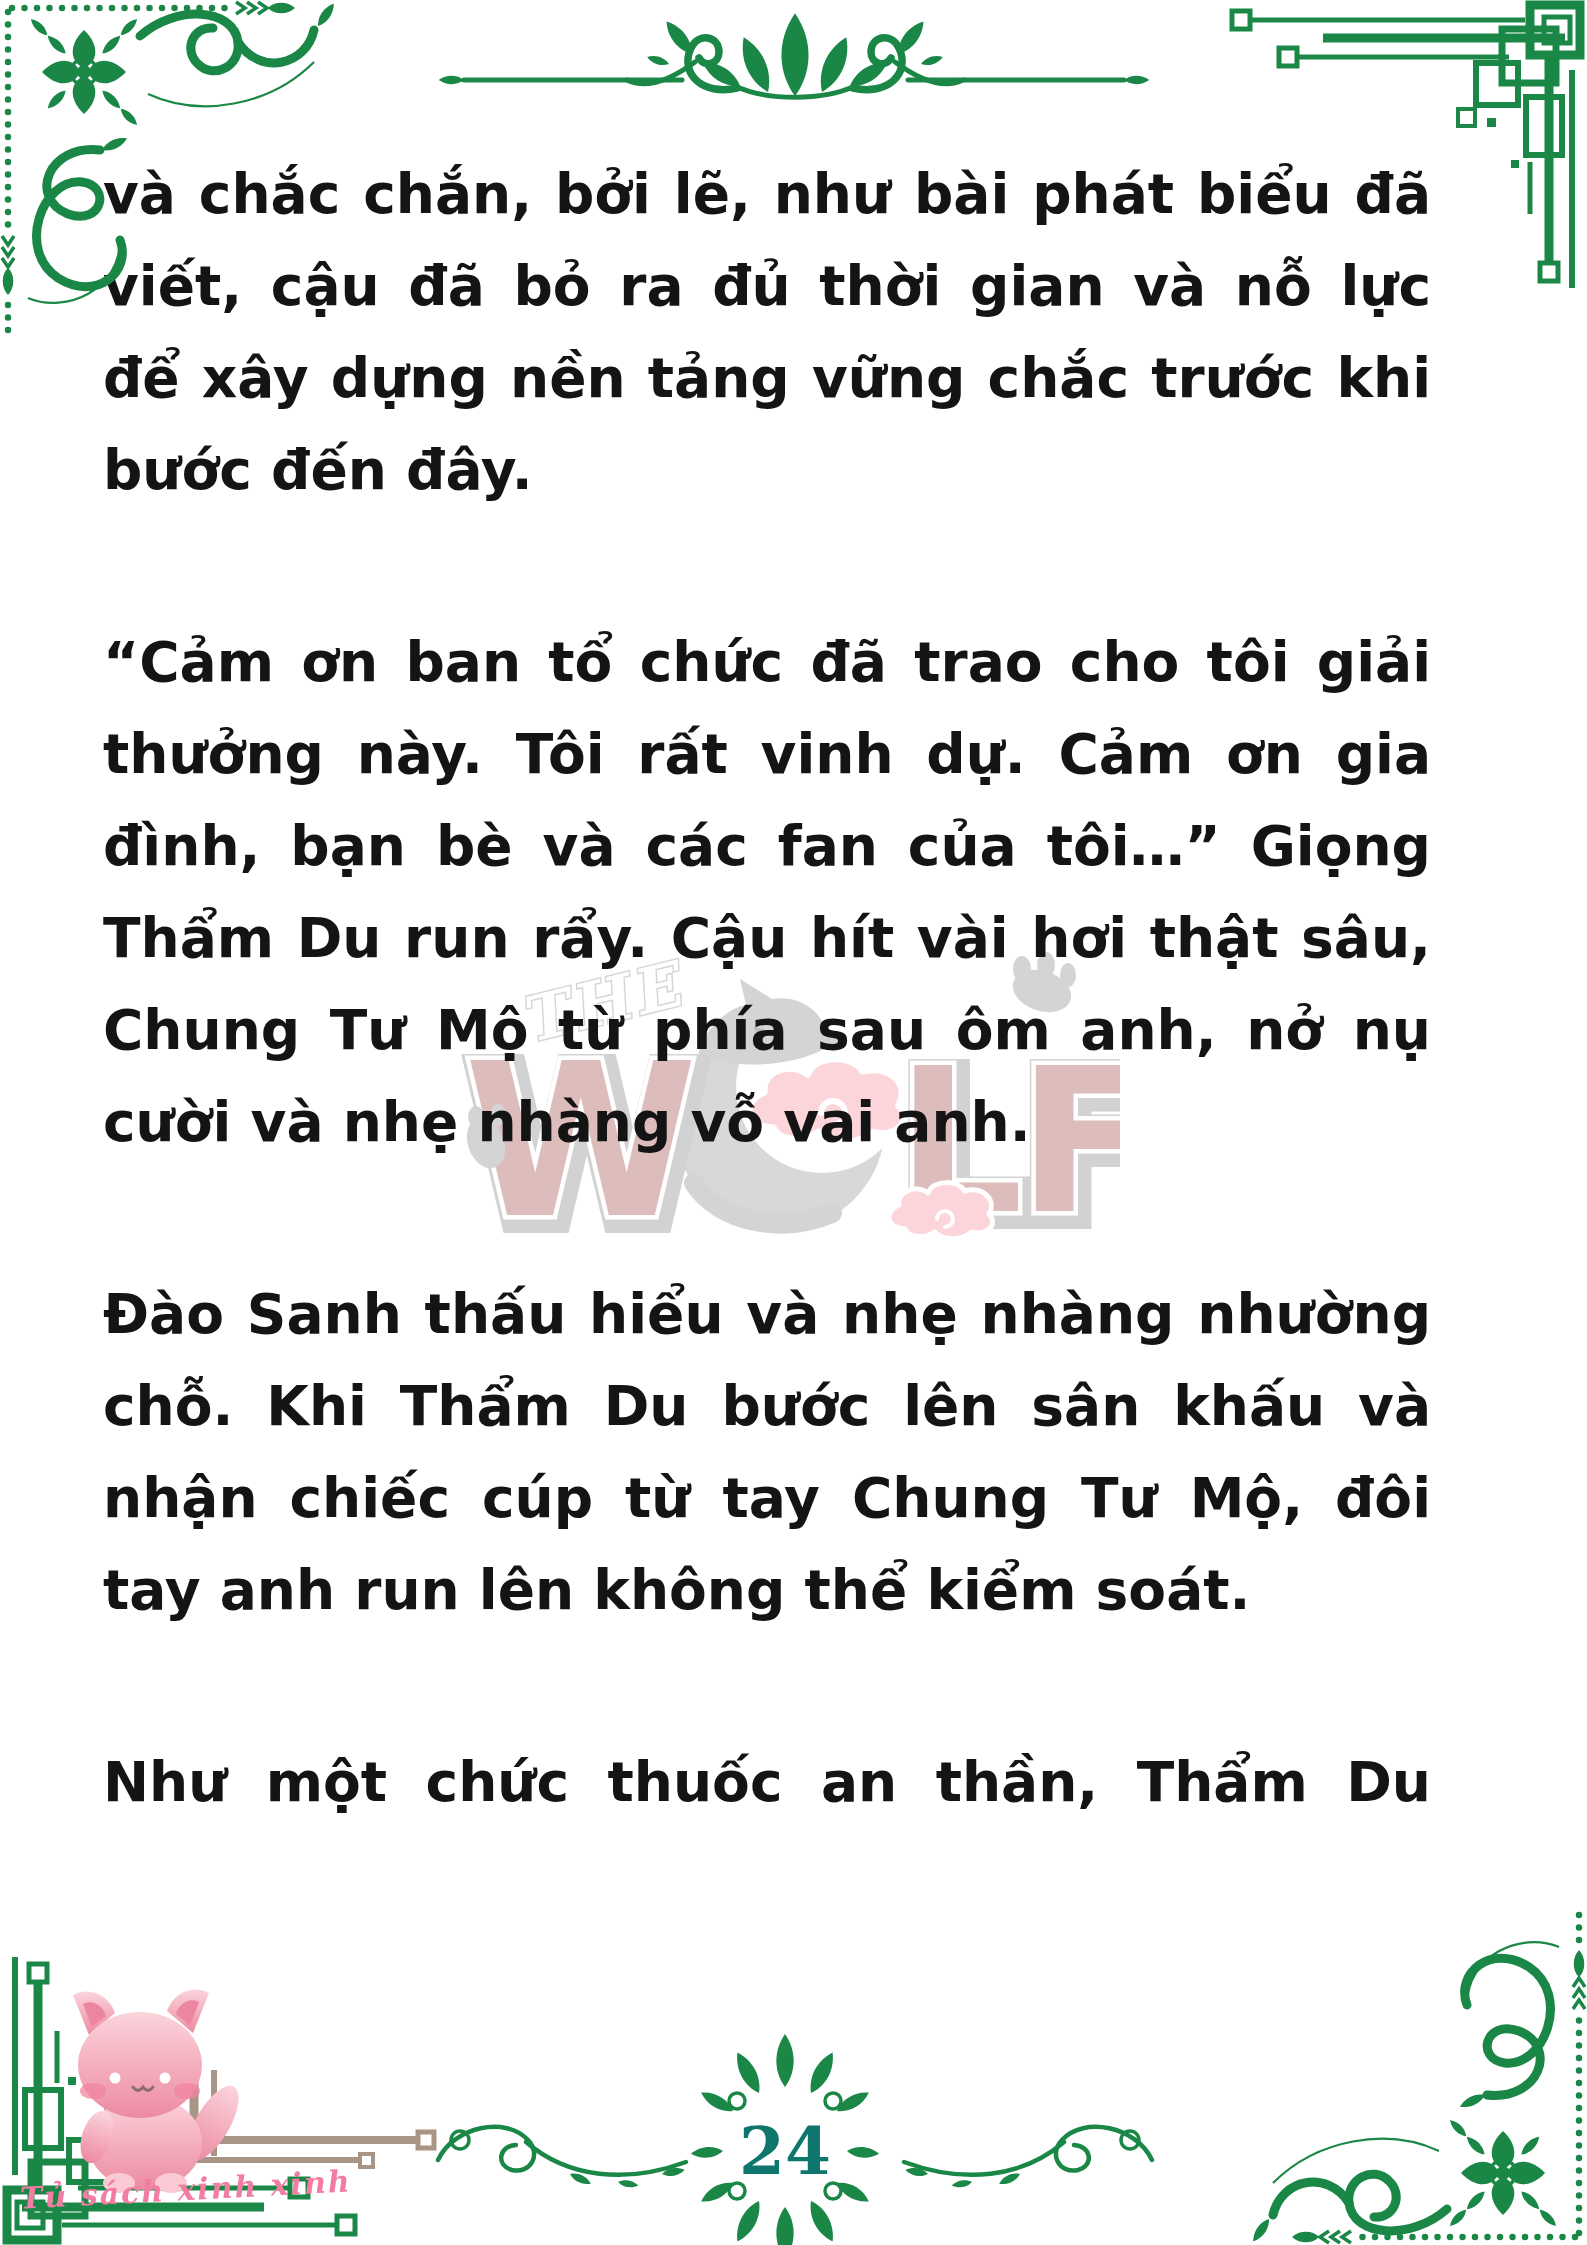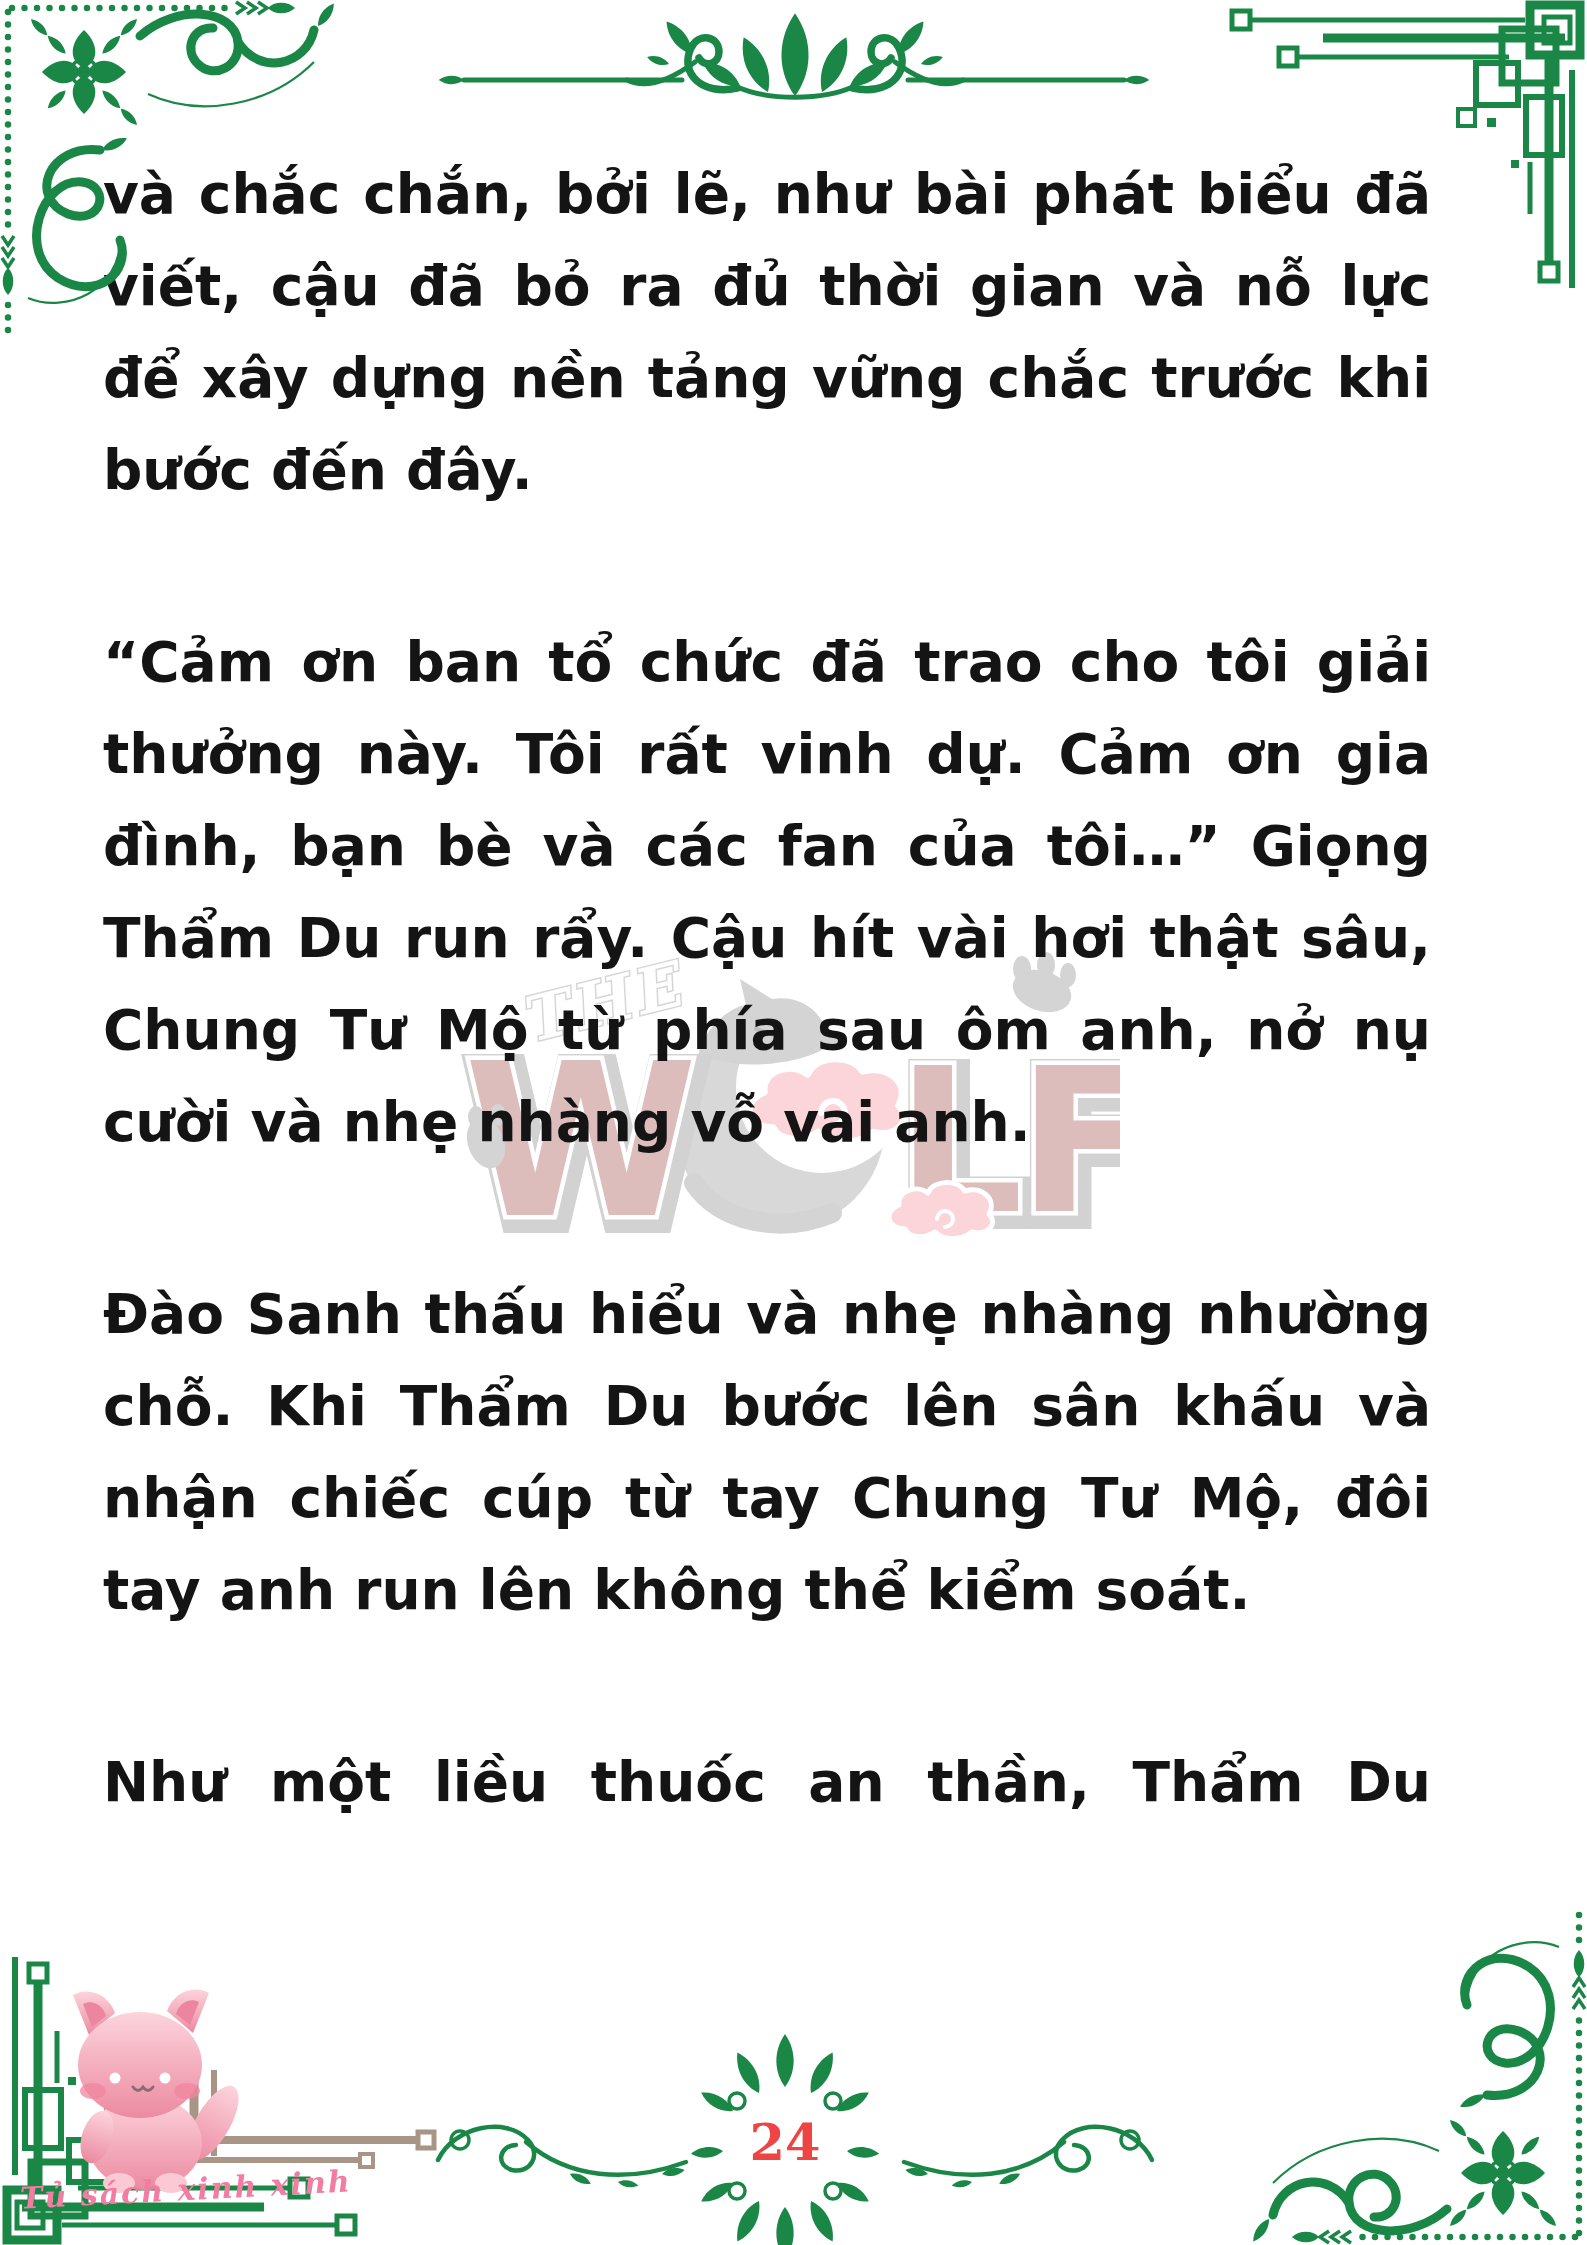--- a/index.html
+++ b/index.html
@@ -18,21 +18,21 @@
   .tl{left:0;top:0;width:340px;height:340px;}
   .tc{left:430px;top:0;width:730px;height:115px;}
   .tr{right:0;top:0;width:360px;height:300px;}
   .bl{left:0;bottom:0;width:360px;height:300px;transform:rotate(180deg);}
   .br{right:0;bottom:0;width:340px;height:340px;transform:rotate(180deg);}
   .bc{left:420px;top:2012px;width:750px;height:233px;}
   .taupe{left:102px;top:2062px;width:340px;height:120px;z-index:3;}
   .cat{left:45px;top:1985px;width:200px;height:210px;z-index:4;}
 
   .pagenum{position:absolute;left:722px;top:2112px;width:126px;z-index:4;text-align:center;
-           font-family:"DejaVu Serif",serif;font-weight:700;font-size:51px;color:#ef4444;}
+           font-family:"DejaVu Serif",serif;font-weight:700;font-size:66px;color:#0f766e;}
   .brand{position:absolute;left:20px;top:2172px;z-index:6;font-family:"DejaVu Serif",serif;
          font-style:italic;font-weight:700;font-size:30px;color:#f27ca2;letter-spacing:2px;
          transform:rotate(-3deg);}
 
   
   .watermark{position:absolute;left:450px;top:945px;width:670px;height:330px;opacity:.38;z-index:1;}
   .the{font:italic 700 62px "DejaVu Serif",serif;fill:#ffffff;stroke:#949494;stroke-width:3px;
        paint-order:stroke;letter-spacing:4px;}
   .wback{font:700 212px "DejaVu Sans",sans-serif;fill:#8a8a8a;stroke:#8a8a8a;stroke-width:24px;paint-order:stroke;}
   .wfront{font:700 212px "DejaVu Sans",sans-serif;fill:#a85252;stroke:#ffffff;stroke-width:9px;paint-order:stroke;}
@@ -148,21 +148,21 @@
       <ellipse cx="48" cy="170" rx="8" ry="11"></ellipse>
     </g>
     <use href="#cloud" transform="translate(398,165) scale(1.5)"></use>
     <use href="#cloud" transform="translate(505,272)"></use>
   </svg>
 
   <main class="text">
     <p>và chắc chắn, bởi lẽ, như bài phát biểu đã viết, cậu đã bỏ ra đủ thời gian và nỗ lực để xây dựng nền tảng vững chắc trước khi bước đến đây.</p>
     <p>“Cảm ơn ban tổ chức đã trao cho tôi giải thưởng này. Tôi rất vinh dự. Cảm ơn gia đình, bạn bè và các fan của tôi…” Giọng Thẩm Du run rẩy. Cậu hít vài hơi thật sâu, Chung Tư Mộ từ phía sau ôm anh, nở nụ cười và nhẹ nhàng vỗ vai anh.</p>
     <p>Đào Sanh thấu hiểu và nhẹ nhàng nhường chỗ. Khi Thẩm Du bước lên sân khấu và nhận chiếc cúp từ tay Chung Tư Mộ, đôi tay anh run lên không thể kiểm soát.</p>
-    <p class="justify-last">Như một liều thuốc an thần, Thẩm Du</p>
+    <p class="justify-last">Như một chức thuốc an thần, Thẩm Du</p>
   </main>
 
   <svg class="orn tl" viewBox="0 0 340 340">
       <use href="#flourish"></use>
     </svg>
   <svg class="orn br" viewBox="0 0 340 340">
       <use href="#flourish"></use>
     </svg>
   <svg class="orn tr" viewBox="0 0 360 300">
       <use href="#techcorner"></use>

